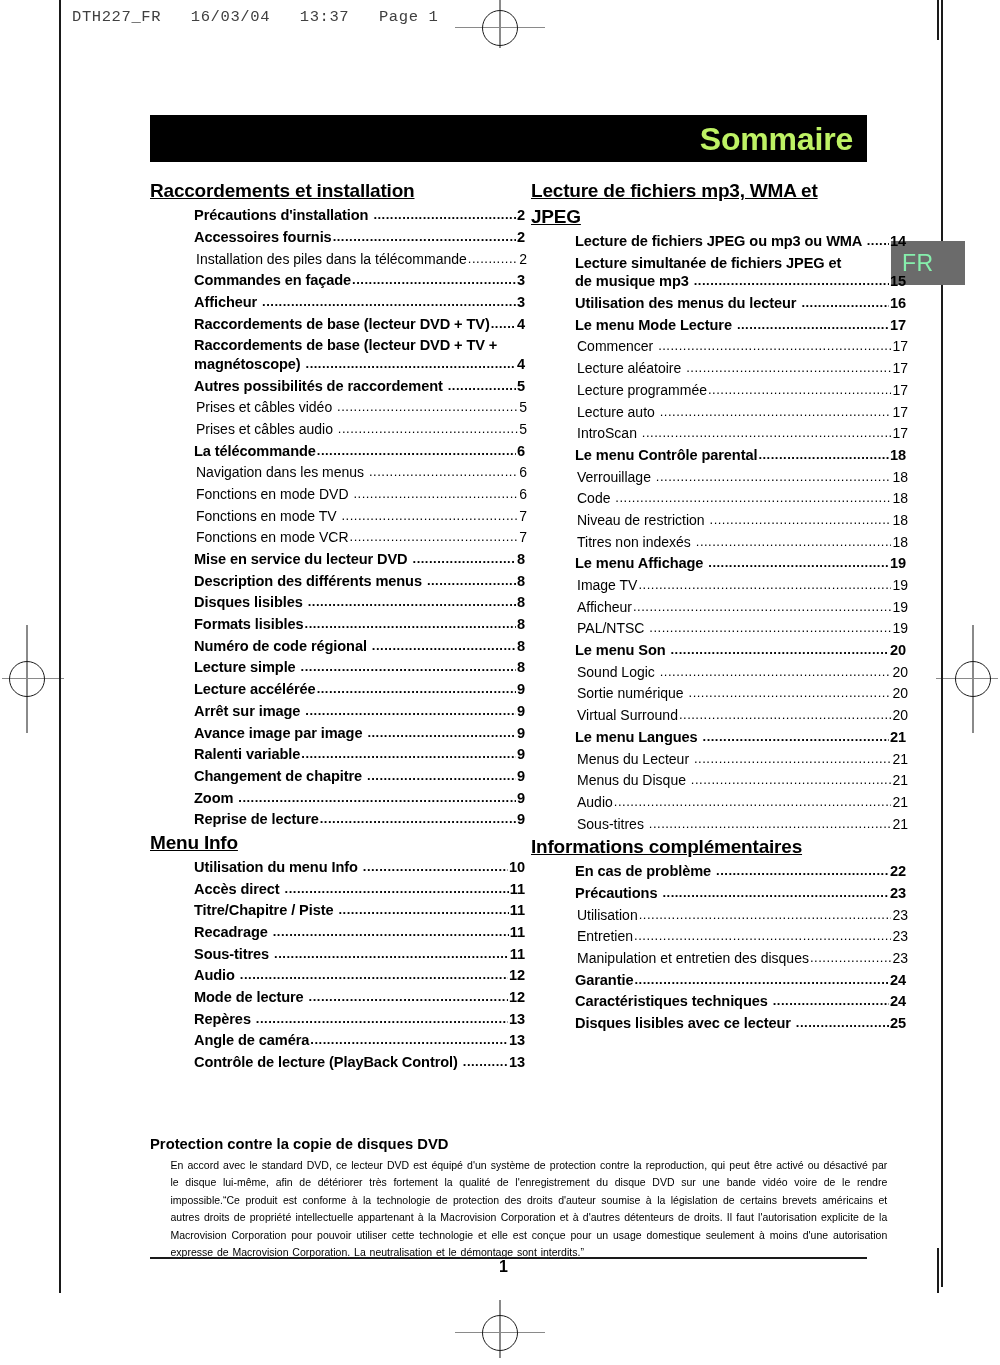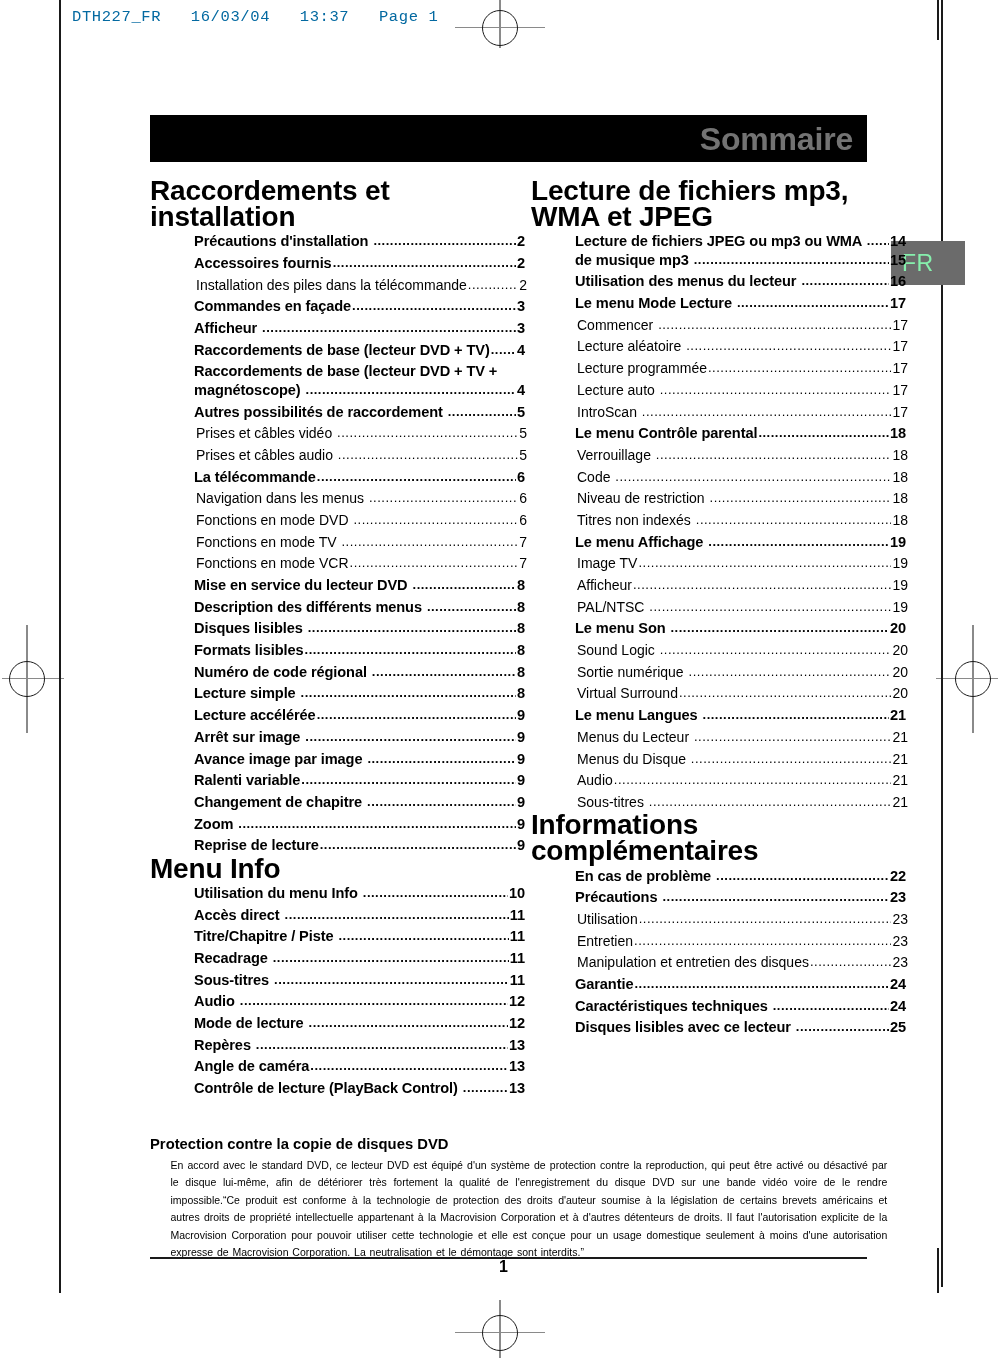--- a/index.html
+++ b/index.html
@@ -9,42 +9,42 @@
   
   .reg{position:absolute;}
   .reg .v{position:absolute;background:#8a8a8a;width:2px;}
   .reg .h{position:absolute;background:#8a8a8a;height:1px;}
   .reg .circ{position:absolute;border:1.4px solid #1a1a1a;border-radius:50%;
              width:34px;height:34px;background:transparent;}
   .cropline{position:absolute;background:#1a1a1a;}
 
   
   .filestamp{position:absolute;left:72px;top:8px;font-family:"Liberation Mono","DejaVu Sans Mono",monospace;
-             font-size:15.5px;letter-spacing:.6px;white-space:pre;color:#0369a1;}
+             font-size:15.5px;letter-spacing:.6px;white-space:pre;color:#404040;}
 
   
   .pagebox{position:absolute;left:59px;top:0px;width:880px;height:1287px;
            border-left:2px solid #1a1a1a;border-right:2px solid #1a1a1a;}
 
   
   .banner{position:absolute;left:150px;top:115px;width:717px;height:47px;background:#000;}
-  .banner-title{position:absolute;right:14px;top:4px;color:#737373;font-weight:bold;
+  .banner-title{position:absolute;right:14px;top:4px;color:#bef264;font-weight:bold;
                 font-size:32px;letter-spacing:-0.2px;line-height:40px;}
 
   
   .fr-tab{position:absolute;left:891px;top:241px;width:74px;height:44px;background:#6b6b6b;}
   .fr-tab span{position:absolute;left:11px;top:9px;color:#86efac;font-size:23px;letter-spacing:.5px;}
 
   
   .col{position:absolute;top:178px;}
   .col-left{left:150px;width:331px;}
   .col-right{left:531px;width:331px;}
 
-  h2.sec{font-size:28px;font-weight:bold;margin:0 0 2px 0;line-height:26px;
-         letter-spacing:-0.2px;}
+  h2.sec{font-size:19px;font-weight:bold;margin:0 0 2px 0;line-height:26px;
+         letter-spacing:-0.2px;text-decoration:underline;}
   .sec-gap{margin-top:22px;}
 
   .row{display:flex;align-items:baseline;width:100%;line-height:19.5px;}
   .row .txt{white-space:pre;}
   .row .dots{flex:1 1 auto;overflow:hidden;white-space:nowrap;
              font-size:13px;letter-spacing:.5px;margin:0 1px;transform:translateY(-1px);}
   .row .pg{white-space:pre;text-align:right;}
 
   
   .lvl1{font-weight:bold;font-size:14.6px;margin-top:2.2px;letter-spacing:-0.1px;margin-left:44px;}
@@ -309,20 +309,24 @@
       <span class="pg">13</span>
     </div>
   </div>
 <div class="col col-right" id="col-right">
     <h2 class="sec">Lecture de fichiers mp3, WMA et JPEG</h2>
     <div class="row lvl1">
       <span class="txt">Lecture de fichiers JPEG ou mp3 ou WMA </span>
       <span class="dots">..........................................................................................</span>
       <span class="pg">14</span>
     </div>
+    <div class="row lvl1 nodots">
+      <span class="txt">Lecture simultanée de fichiers JPEG et</span>
+      <span class="pg"></span>
+    </div>
     <div class="row lvl1 cont">
       <span class="txt">de musique mp3 </span>
       <span class="dots">..........................................................................................</span>
       <span class="pg">15</span>
     </div>
     <div class="row lvl1">
       <span class="txt">Utilisation des menus du lecteur </span>
       <span class="dots">..........................................................................................</span>
       <span class="pg">16</span>
     </div>

